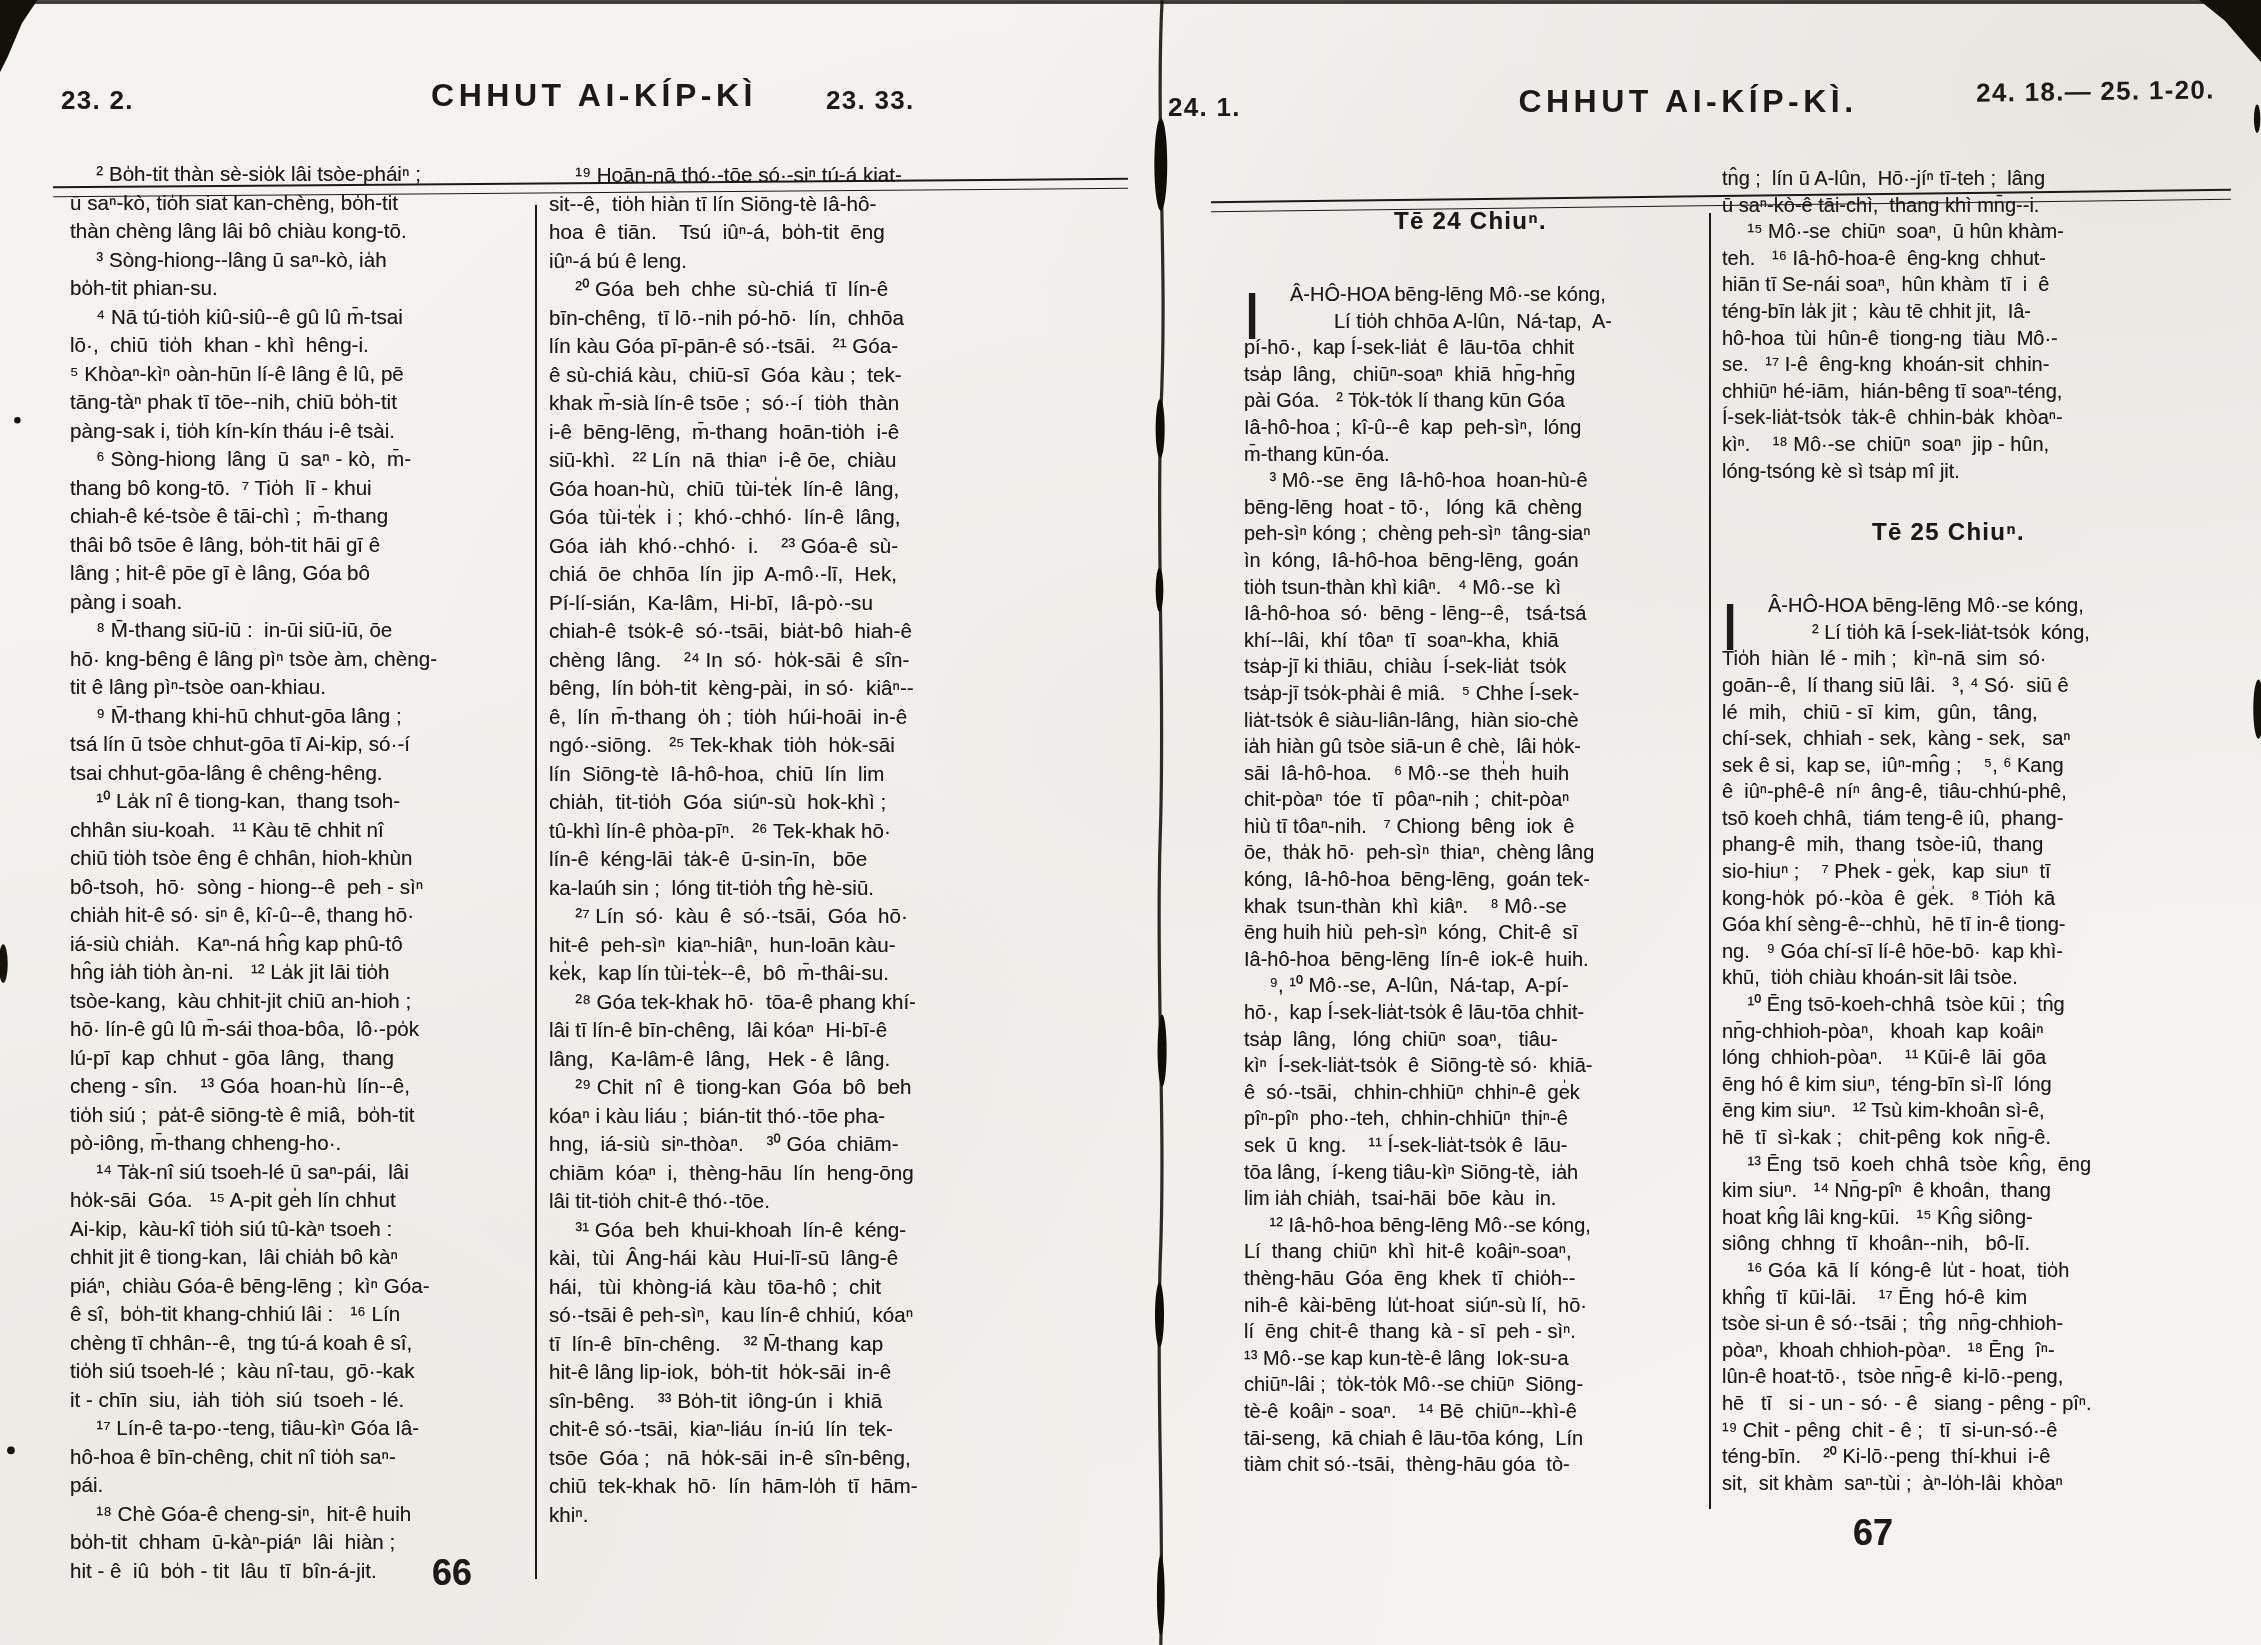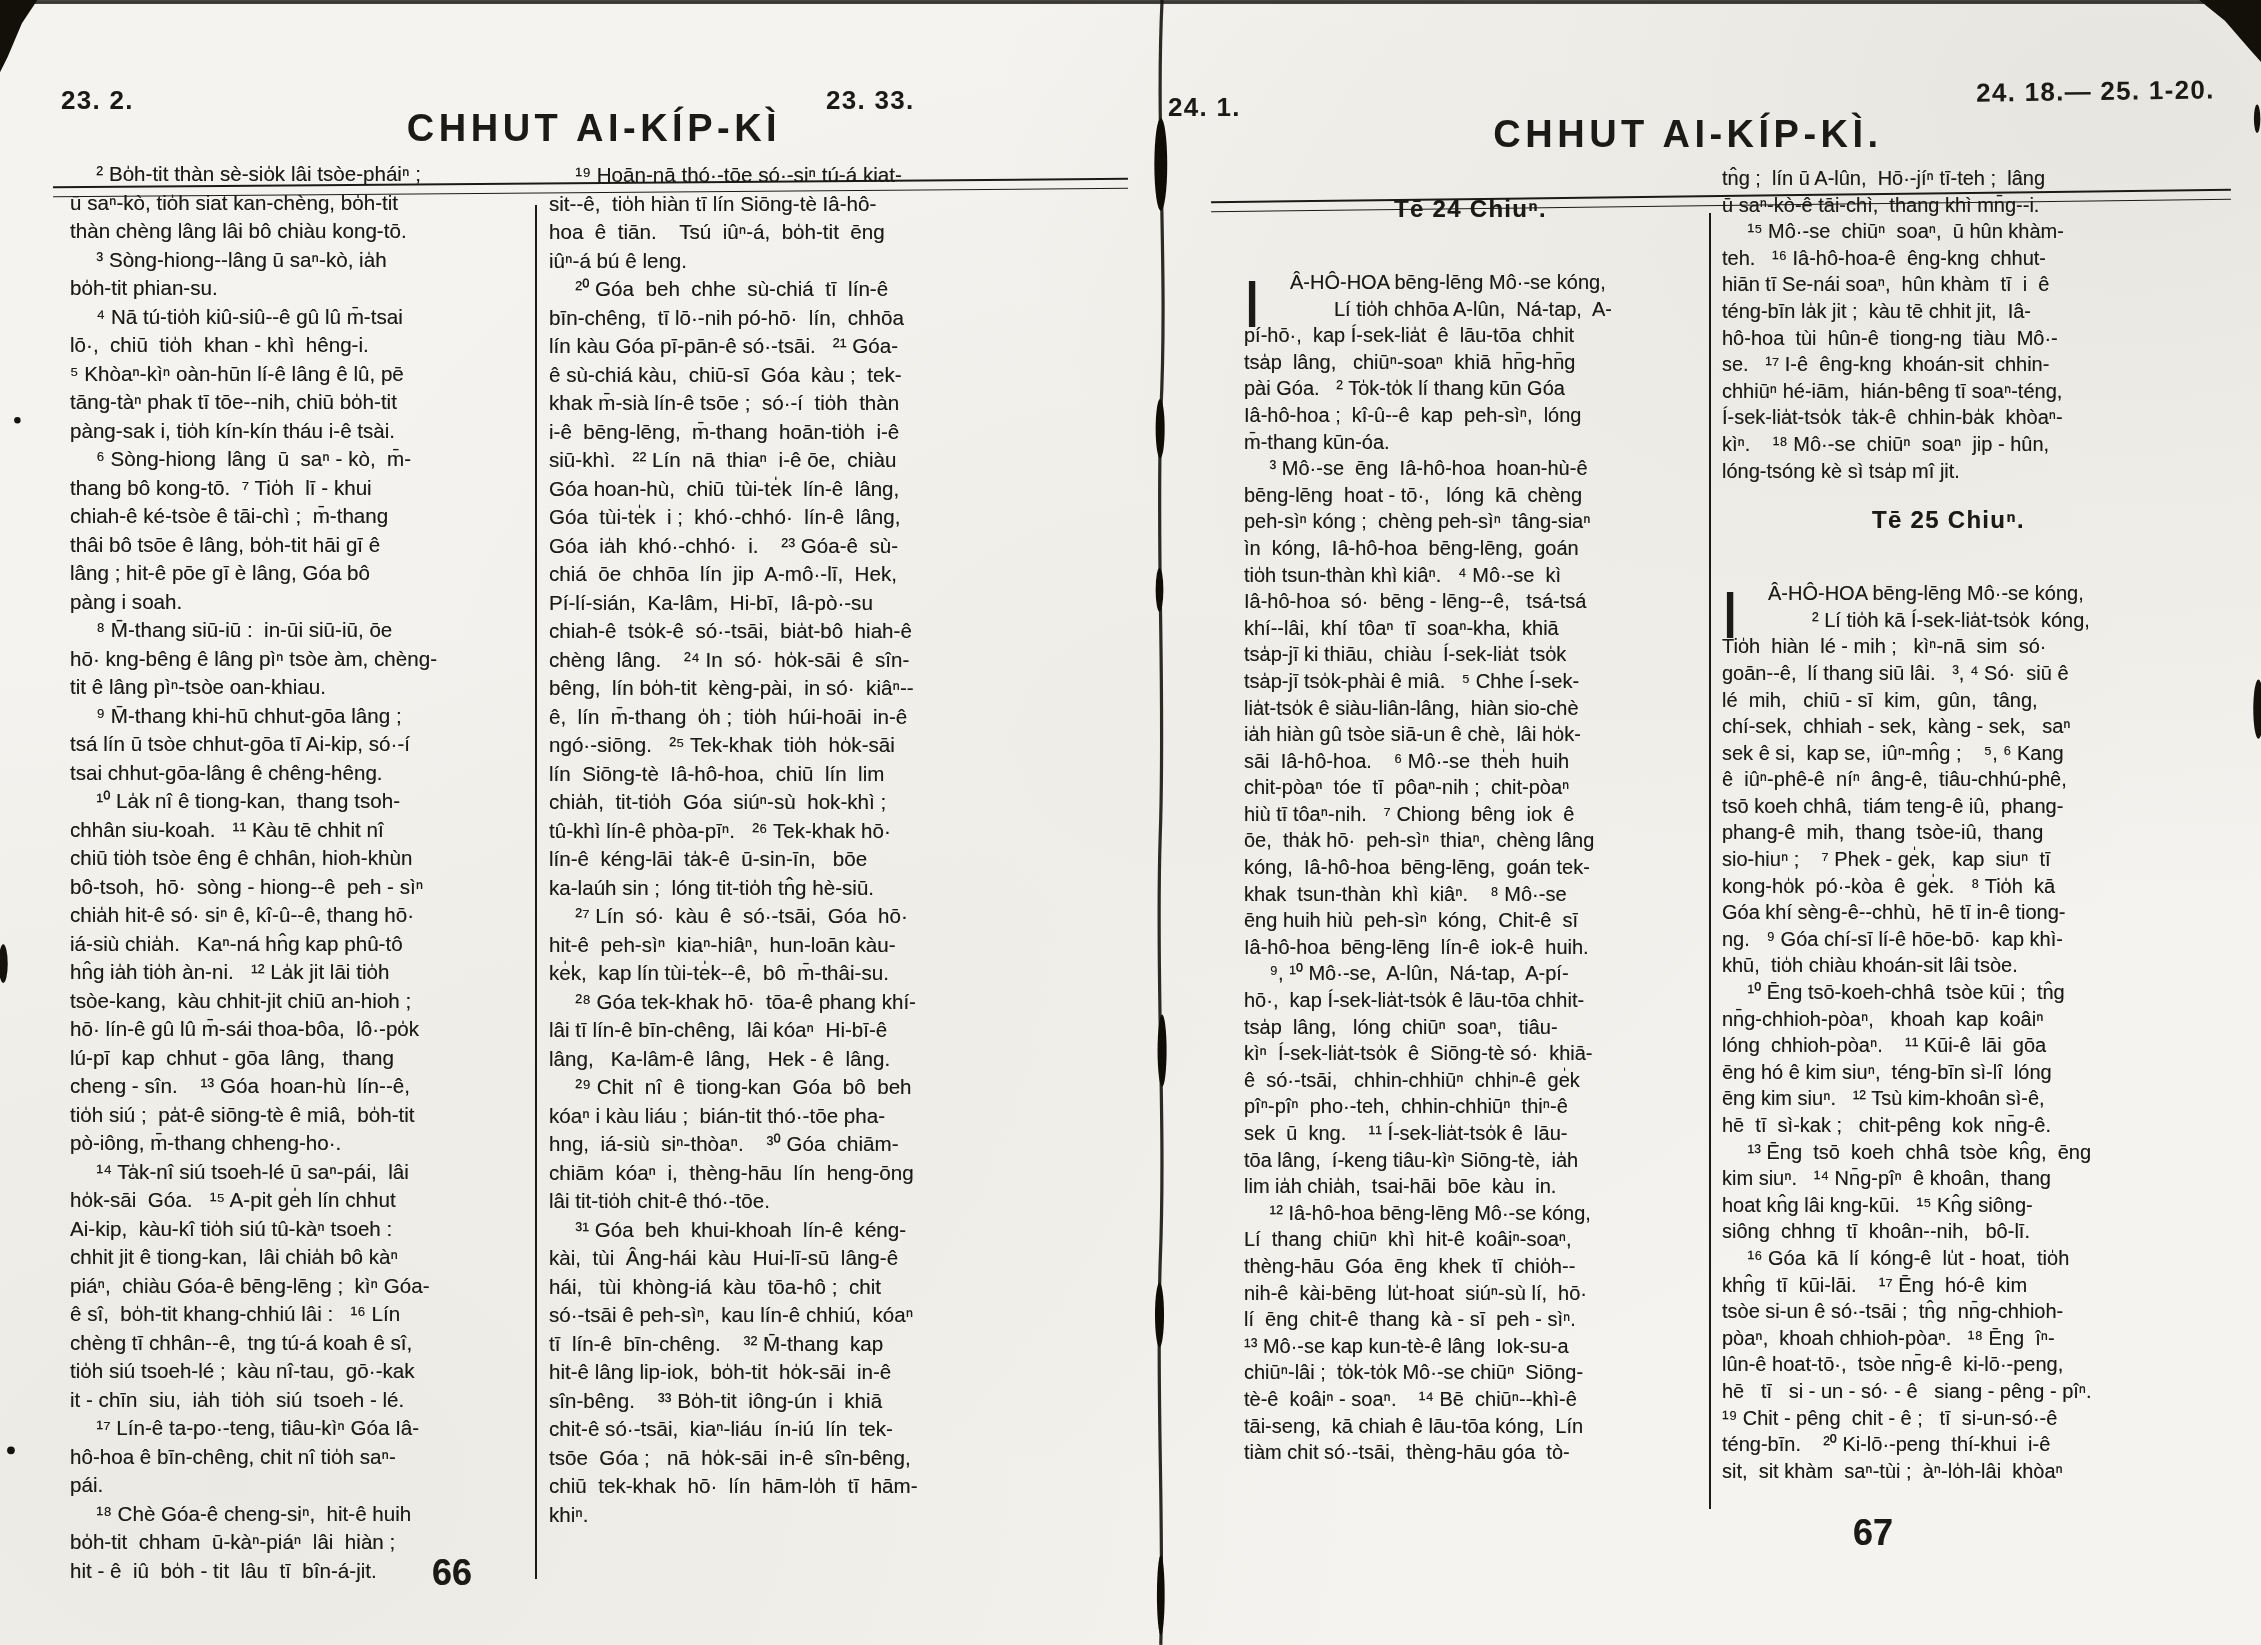--- a/index.html
+++ b/index.html
@@ -12,28 +12,28 @@
     position:relative;width:2261px;height:1645px;overflow:hidden;
     background-color:var(--paper);
     background-image:
       radial-gradient(ellipse at 10% 90%, rgba(115,105,85,.07), transparent 42%),
       radial-gradient(ellipse at 94% 6%, rgba(100,92,75,.09), transparent 38%),
       radial-gradient(ellipse at 52% 45%, rgba(90,85,70,.04), transparent 60%);
     font-family:Liberation Sans, sans-serif;
     color:var(--ink);
   }
   .ref{position:absolute;font-size:26px;font-weight:700;letter-spacing:1.3px;white-space:nowrap;}
-  .running-title{position:absolute;transform:translateX(-50%);font-size:38px;font-weight:700;letter-spacing:4.5px;white-space:nowrap;margin-top:30px;}
+  .running-title{position:absolute;transform:translateX(-50%);font-size:32px;font-weight:700;letter-spacing:4.5px;white-space:nowrap;}
   .head-rule{position:absolute;height:8.4px;border-top:2.6px solid var(--ink);border-bottom:1.9px solid var(--ink);}
   .col-divider{position:absolute;width:1.9px;background:var(--ink);}
   .col{position:absolute;}
   .line{white-space:pre;text-shadow:0 0 0.6px rgba(20,18,14,.45);}
   .lp .line{font-size:20.6px;line-height:28.5px;}
   .rp .line{font-size:20px;line-height:26.6px;}
-  .chapter-heading{text-align:center;font-weight:700;font-size:24px;margin:22px 0 46px 0;letter-spacing:1.3px;text-shadow:0 0 0.6px rgba(20,18,14,.45);}
+  .chapter-heading{text-align:center;font-weight:700;font-size:24px;margin:34px 0 46px 0;letter-spacing:1.3px;text-shadow:0 0 0.6px rgba(20,18,14,.45);}
   .block{position:relative;}
   .dropcap{position:absolute;left:-1.3px;top:1.3px;font-size:67px;line-height:1;text-shadow:0 0 0.6px rgba(20,18,14,.5);}
   .dc1{padding-left:46px;}
   .dc2{padding-left:90px;}
   .page-number{position:absolute;width:116px;text-align:center;font-size:36px;font-weight:700;text-shadow:0 0 0.6px rgba(20,18,14,.45);}
   #artifacts{position:absolute;left:0;top:0;pointer-events:none;}
 </style>
 </head>
 <body>
 

